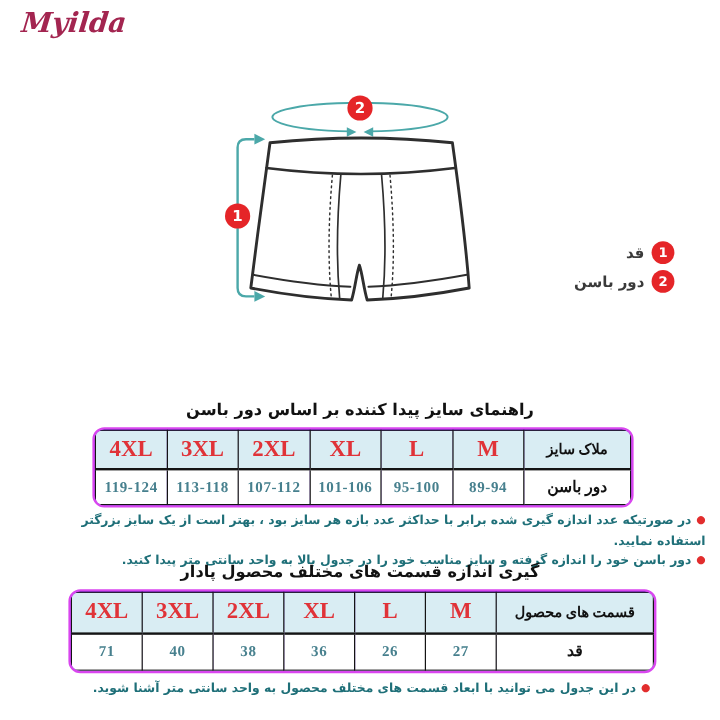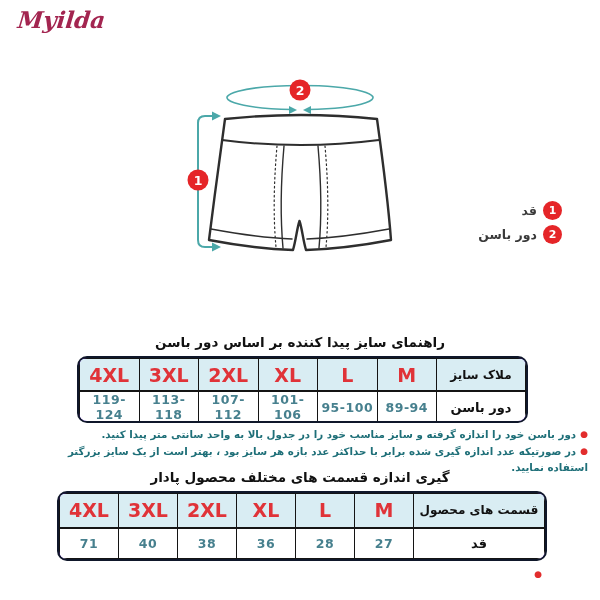--- a/index.html
+++ b/index.html
@@ -31,21 +31,21 @@
 
   
   .sec-title{
     left:0;width:600px;text-align:center;direction:rtl;
     font-size:13.5px;font-weight:bold;color:#111;
   }
   .t1{top:334px;}
   .t2{top:469px;}
 
   
-  .tbl-wrap{border:2px solid #0f172a;border-radius:10px;overflow:hidden;background:#6d28d9;}
+  .tbl-wrap{border:2px solid #d946ef;border-radius:10px;overflow:hidden;background:#6d28d9;font-family:Liberation Serif, serif;}
   .tbl-wrap table{border-collapse:collapse;width:100%;height:100%;table-layout:fixed;}
   .tbl-wrap td{border:1.4px solid #141414;text-align:center;vertical-align:middle;padding:0;}
   tr.hdr td{background:#d9edf3;height:31px;border-bottom-width:2px;}
   tr.val td{background:#ffffff;height:28px;}
   td.size{direction:ltr;font-weight:bold;font-size:19px;color:#e03338;}
   td.num{direction:ltr;font-weight:bold;font-size:12.5px;color:#47808e;letter-spacing:0.5px;}
   td.fa-hd{direction:rtl;font-weight:bold;font-size:12px;color:#111;}
   td.fa-lb{direction:rtl;font-weight:bold;font-size:13px;color:#111;}
 
   .tbl1{top:356px;left:77px;width:447px;height:63px;}
@@ -137,22 +137,22 @@
         <td class="num">101-106</td>
         <td class="num">95-100</td>
         <td class="num">89-94</td>
         <td class="fa-lb">دور باسن</td>
       </tr>
     </tbody>
   </table>
 </div>
 
 <div class="abs notes n12">
+  <div class="note-line"><span class="bullet"></span><span>در صورتیکه عدد اندازه گیری شده برابر با حداکثر عدد بازه هر سایز بود ، بهتر است از یک سایز بزرگتر استفاده نمایید.</span></div>
   <div class="note-line"><span class="bullet"></span><span>دور باسن خود را اندازه گرفته و سایز مناسب خود را در جدول بالا به واحد سانتی متر پیدا کنید.</span></div>
-  <div class="note-line"><span class="bullet"></span><span>در صورتیکه عدد اندازه گیری شده برابر با حداکثر عدد بازه هر سایز بود ، بهتر است از یک سایز بزرگتر استفاده نمایید.</span></div>
 </div>
 
 <div class="abs sec-title t2">گیری اندازه قسمت های مختلف محصول پادار</div>
 
 <div class="abs tbl-wrap tbl2">
   <table>
     <tbody>
       <tr class="hdr">
         <td class="size">4XL</td>
         <td class="size">3XL</td>
@@ -160,23 +160,23 @@
         <td class="size">XL</td>
         <td class="size">L</td>
         <td class="size">M</td>
         <td class="fa-hd">قسمت های محصول</td>
       </tr>
       <tr class="val">
         <td class="num">71</td>
         <td class="num">40</td>
         <td class="num">38</td>
         <td class="num">36</td>
-        <td class="num">28</td>
+        <td class="num">26</td>
         <td class="num">27</td>
         <td class="fa-lb">قد</td>
       </tr>
     </tbody>
   </table>
 </div>
 
 <div class="abs notes n3">
-  <div class="note-line"><span class="bullet"></span></div>
+  <div class="note-line"><span class="bullet"></span><span>در این جدول می توانید با ابعاد قسمت های مختلف محصول به واحد سانتی متر آشنا شوید.</span></div>
 </div>
 
 </body></html>

